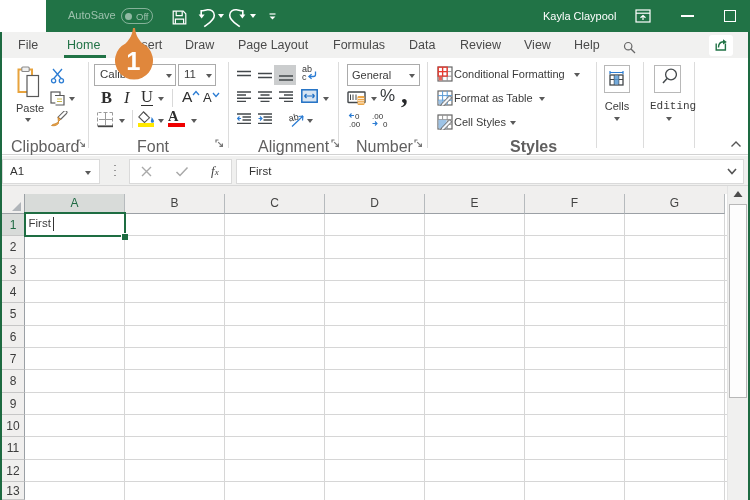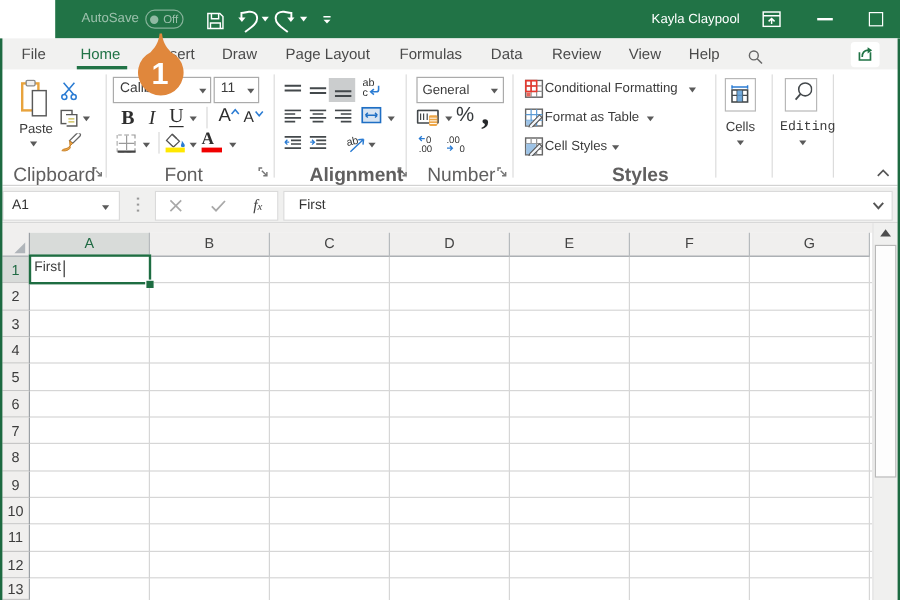--- a/index.html
+++ b/index.html
@@ -300,21 +300,21 @@
     <path d="M1 3.5 V1 H3.5" fill="none" stroke="#767676" stroke-width="1.2"></path>
     <path d="M3.2 3.2 L7.4 7.4 M7.4 4.4 V7.4 H4.4" fill="none" stroke="#767676" stroke-width="1.2"></path>
   </svg>
   <svg class="abs" style="left:412px;top:81px;" width="9" height="9" viewBox="0 0 9 9">
     <path d="M1 3.5 V1 H3.5" fill="none" stroke="#767676" stroke-width="1.2"></path>
     <path d="M3.2 3.2 L7.4 7.4 M7.4 4.4 V7.4 H4.4" fill="none" stroke="#767676" stroke-width="1.2"></path>
   </svg>
 
   <div class="glabel" style="left:9px;">Clipboard</div>
   <div class="glabel" style="left:135px;">Font</div>
-  <div class="glabel" style="left:256px;font-weight:bold;">Alignment</div>
+  <div class="glabel" style="left:256px;">Alignment</div>
   <div class="glabel" style="left:354px;">Number</div>
   <div class="glabel" style="left:508px;font-weight:bold;">Styles</div>
 
   <svg class="abs" style="left:728px;top:82px;" width="12" height="8" viewBox="0 0 12 8">
     <path d="M1.5 6.5 L6 2 L10.5 6.5" fill="none" stroke="#555" stroke-width="1.4"></path>
   </svg>
 </div>
 
 <div id="fbar">
   <div class="fbox" style="left:0;top:3px;width:98px;height:25px;">

